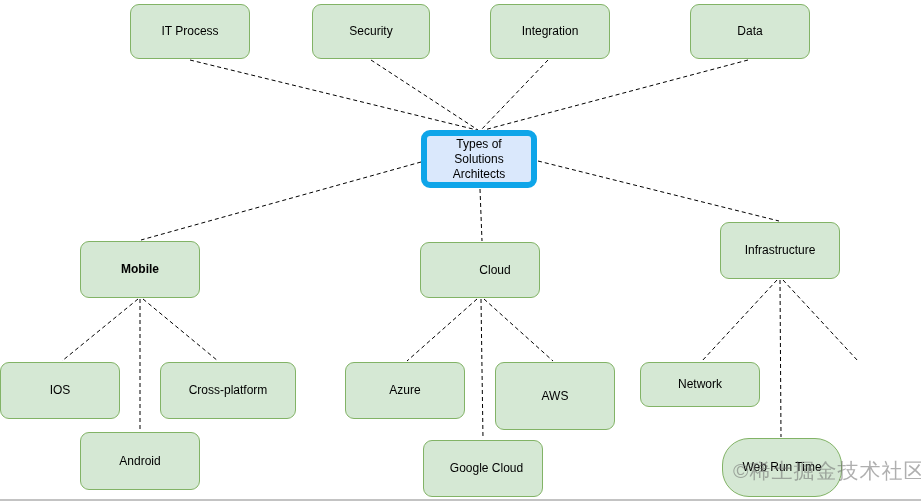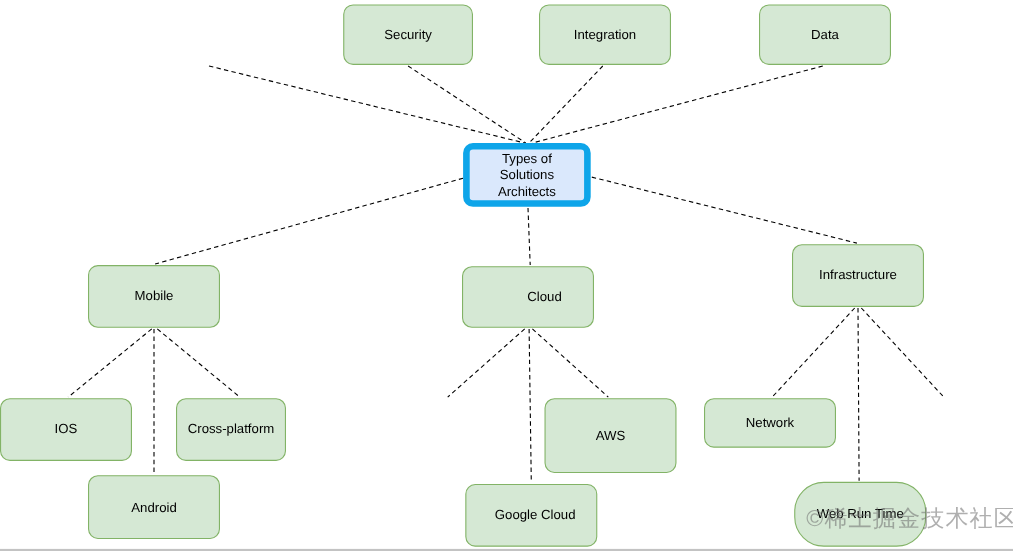--- a/index.html
+++ b/index.html
@@ -43,25 +43,25 @@
   .node.blue {
     background: #dae8fc;
     border: 6px solid #0ea5e9;
   }
   
   #n-it-process      { left:130px; top:4px;   width:120px; height:55px; }
   #n-security        { left:312px; top:4px;   width:118px; height:55px; }
   #n-integration     { left:490px; top:4px;   width:120px; height:55px; }
   #n-data            { left:690px; top:4px;   width:120px; height:55px; }
   #n-center          { left:421px; top:130px; width:116px; height:58px; }
-  #n-mobile          { left:80px;  top:241px; width:120px; height:57px; }
+  #n-mobile          { left:80px;  top:241px; width:120px; height:57px;font-weight:bold; }
   #n-cloud           { left:420px; top:242px; width:120px; height:56px;padding-left:36px; }
   #n-infrastructure  { left:720px; top:222px; width:120px; height:57px; }
   #n-ios             { left:0px;   top:362px; width:120px; height:57px; }
-  #n-cross-platform  { left:160px; top:362px; width:100px; height:57px; }
+  #n-cross-platform  { left:160px; top:362px; width:136px; height:57px; }
   #n-android         { left:80px;  top:432px; width:120px; height:58px; }
   #n-azure           { left:345px; top:362px; width:120px; height:57px; }
   #n-aws             { left:495px; top:362px; width:120px; height:68px; }
   #n-google-cloud    { left:423px; top:440px; width:120px; height:57px;padding-left:13px; }
   #n-network         { left:640px; top:362px; width:120px; height:45px; }
   #n-server          { left:800px; top:362px; width:120px; height:57px; }
   #n-web-run-time    { left:722px; top:438px; width:120px; height:59px;border-radius:27px; }
 
   #watermark {
     position: absolute;
@@ -99,20 +99,23 @@
       <line x1="143" y1="299" x2="218" y2="361"></line>
       <line x1="140" y1="299" x2="140" y2="431"></line>
       <line x1="477" y1="299" x2="407" y2="361"></line>
       <line x1="484" y1="299" x2="553" y2="361"></line>
       <line x1="481" y1="299" x2="483" y2="439"></line>
       <line x1="777" y1="280" x2="702" y2="361"></line>
       <line x1="783" y1="280" x2="858" y2="361"></line>
       <line x1="780" y1="280" x2="781" y2="437"></line>
     </svg>
 
+  <div class="node green" id="n-it-process">
+    <span>IT Process</span>
+  </div>
   <div class="node green" id="n-security">
     <span>Security</span>
   </div>
   <div class="node green" id="n-integration">
     <span>Integration</span>
   </div>
   <div class="node green" id="n-data">
     <span>Data</span>
   </div>
 
@@ -133,20 +136,23 @@
   <div class="node green" id="n-ios">
     <span>IOS</span>
   </div>
   <div class="node green" id="n-cross-platform">
     <span>Cross-platform</span>
   </div>
   <div class="node green" id="n-android">
     <span>Android</span>
   </div>
 
+  <div class="node green" id="n-azure">
+    <span>Azure</span>
+  </div>
   <div class="node green" id="n-aws">
     <span>AWS</span>
   </div>
   <div class="node green" id="n-google-cloud">
     <span>Google Cloud</span>
   </div>
 
   <div class="node green" id="n-network">
     <span>Network</span>
   </div>

